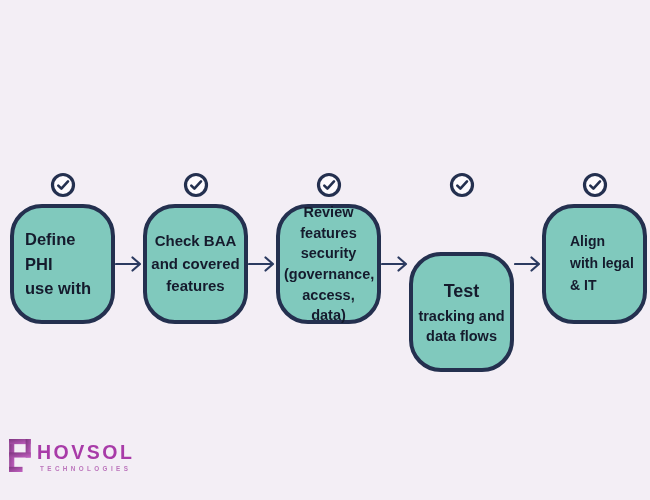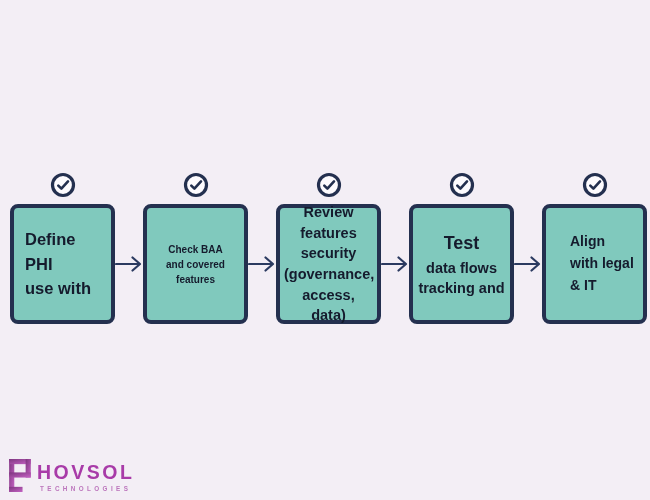--- a/index.html
+++ b/index.html
@@ -35,51 +35,51 @@
     display: flex;
     align-items: center;
     justify-content: center;
   }
   .box {
     box-sizing: border-box;
     width: 105px;
     height: 120px;
     background: #80c9bd;
     border: 4px solid #24304f;
-    border-radius: 8px;
+    border-radius: 32px;
     display: flex;
     flex-direction: column;
     justify-content: center;
     text-align: center;
     padding: 0 4px;
     color: #151b2d;
     font-weight: bold;
     font-size: 15px;
     line-height: 1.5;
   }
   .box--left { text-align: left; align-items: flex-start; }
   .box span { display: block; width: 100%; }
   .box-1 { font-size: 16.5px; line-height: 1.5; padding-left: 11px; padding-right: 4px; }
-  .box-2 { font-size: 10px; line-height: 1.5; }
+  .box-2 { font-size: 15px; line-height: 1.5; }
   .box-3 { font-size: 14.5px; line-height: 1.42; }
-  .box-4 { font-size: 14.5px; line-height: 1.42; }
+  .box-4 { font-size: 14.5px; line-height: 1.42; margin-top: 48px; }
   .box-4 .line-big { font-size: 18px; line-height: 1.6; }
   .box-5 { font-size: 14px; line-height: 1.55; padding-left: 24px; padding-right: 2px; }
   .arrow {
     width: 28px;
     flex: none;
     margin-top: 82px;
     display: flex;
     align-items: center;
     justify-content: center;
   }
   .logo {
     position: absolute;
     left: 9px;
-    top: 459px;
+    top: 439px;
     display: flex;
     align-items: center;
     gap: 4px;
   }
   .logo-text { display: flex; flex-direction: column; align-items: center; }
   .logo-brand {
     color: #a83ba8;
     font-weight: bold;
     font-size: 19.5px;
     letter-spacing: 2.5px;
@@ -164,22 +164,22 @@
 
     <div class="step">
       <div class="check-wrap">
         <svg width="26" height="26" viewBox="0 0 26 26">
           <circle cx="13" cy="13" r="10.5" fill="#fdfbfe" stroke="#24304f" stroke-width="3.2"></circle>
           <path d="M8.3 13.6 l3.1 3.1 L18 9.4" fill="none" stroke="#24304f" stroke-width="2.6" stroke-linecap="round" stroke-linejoin="round"></path>
         </svg>
       </div>
       <div class="box box-4">
         <span class="line-big">Test</span>
+        <span>tracking and</span>
         <span>data flows</span>
-        <span>tracking and</span>
       </div>
     </div>
 
     <div class="arrow">
       <svg width="28" height="20" viewBox="0 0 28 20">
         <path d="M1 10 H24 M17.5 3.5 L25 10 L17.5 16.5" fill="none" stroke="#2b3a60" stroke-width="2.2" stroke-linecap="round" stroke-linejoin="round"></path>
       </svg>
     </div>
 
     <div class="step">

